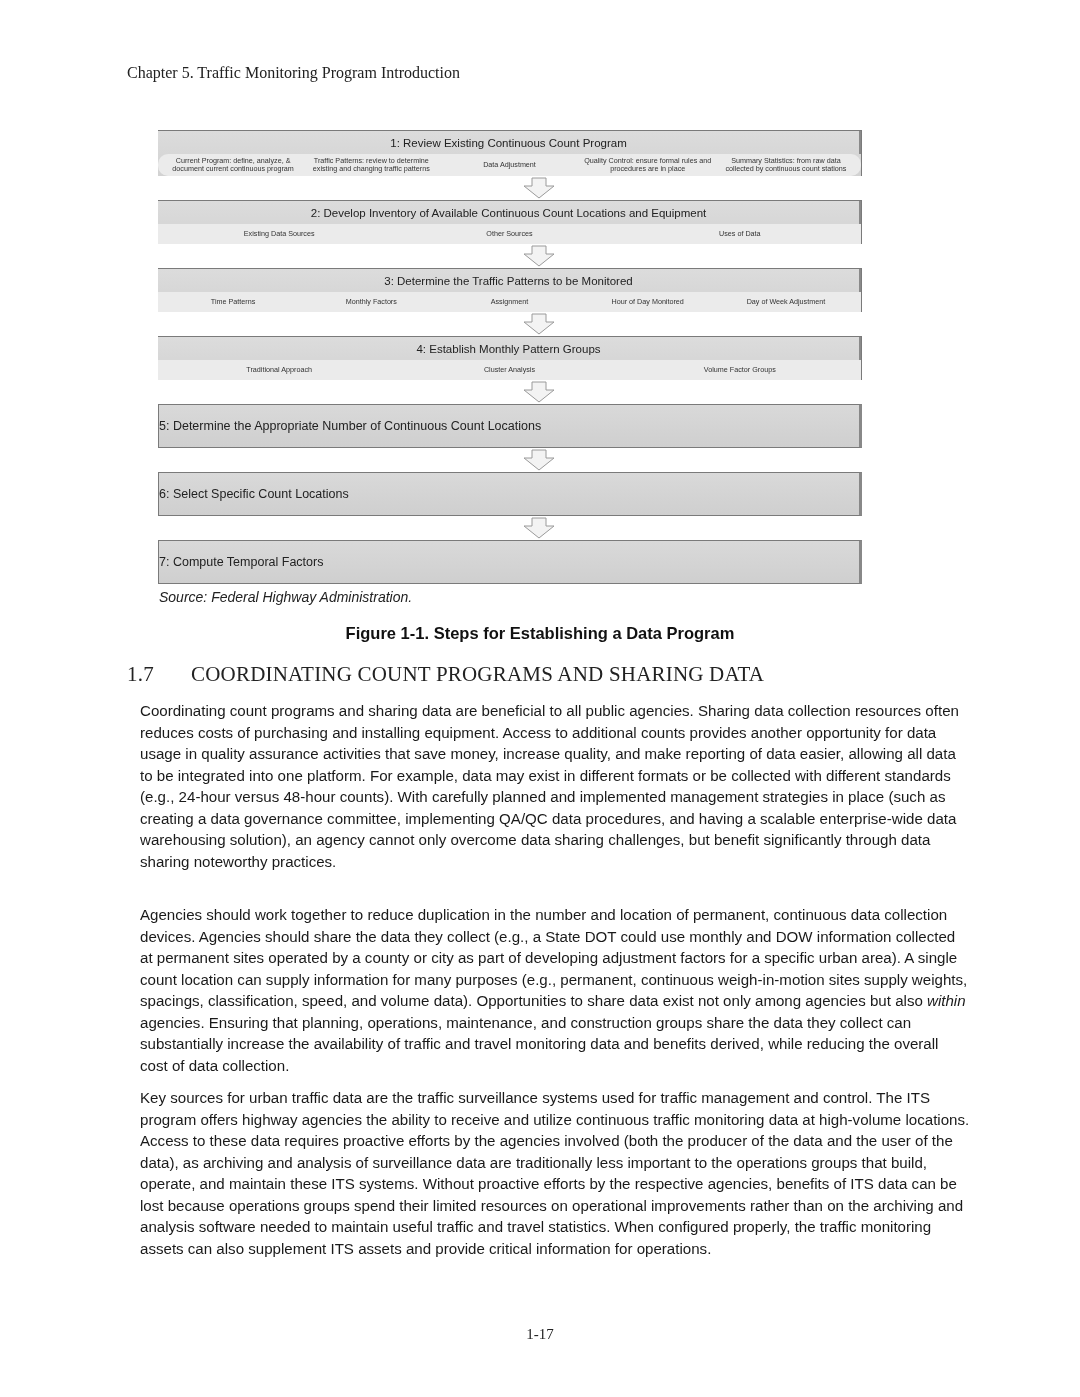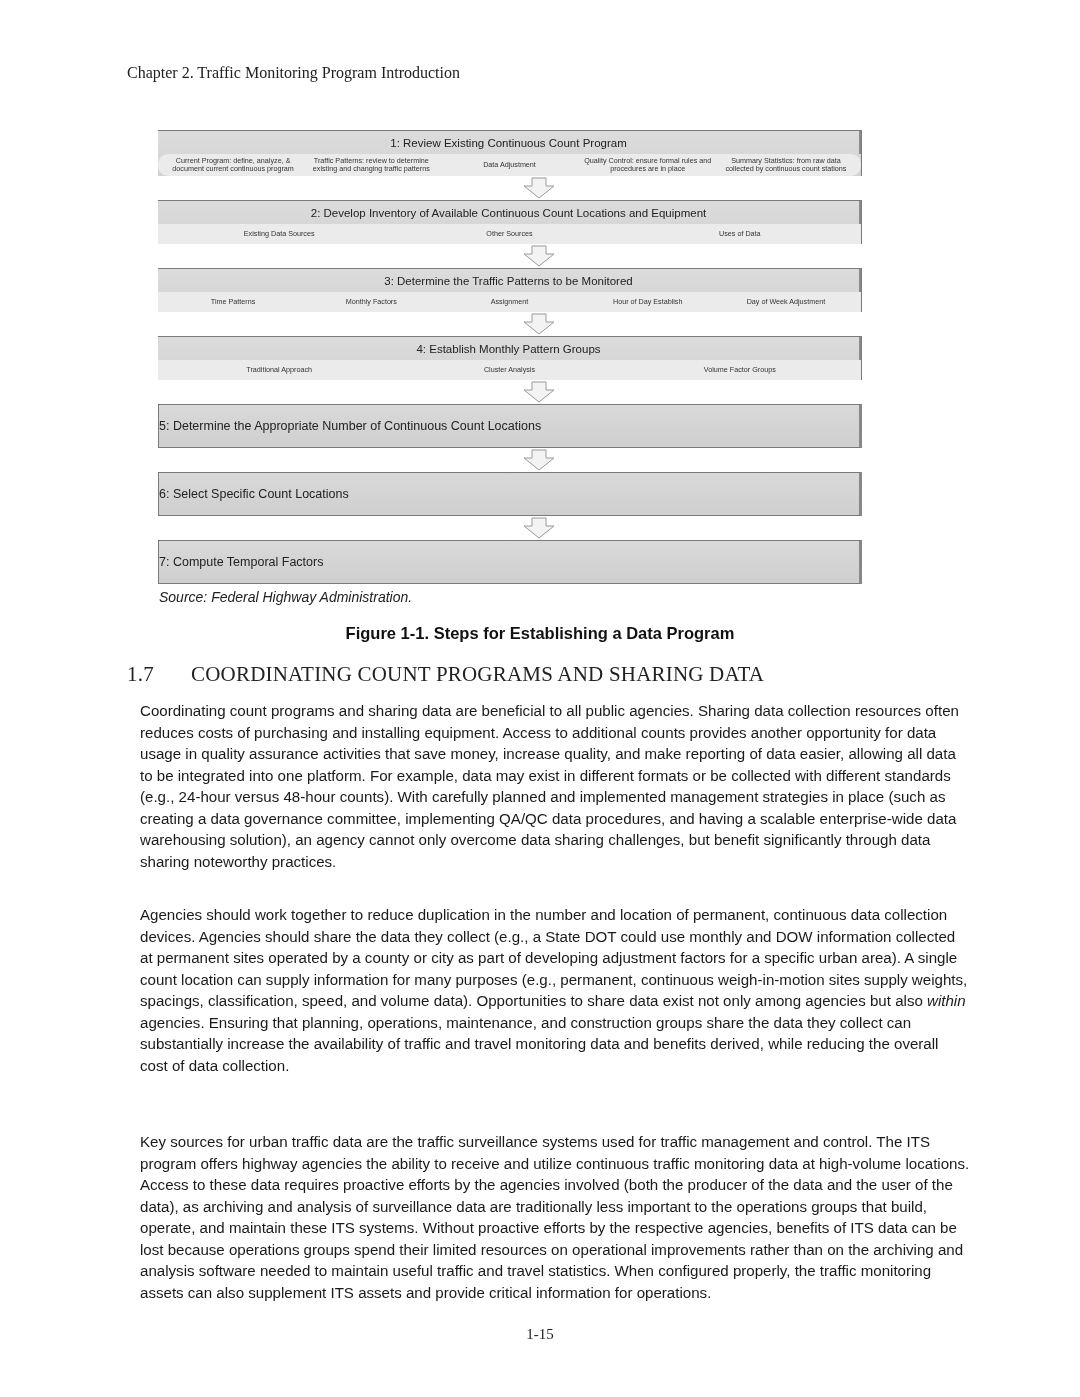--- a/index.html
+++ b/index.html
@@ -23,29 +23,29 @@
 
   .source { position: absolute; left: 159px; top: 589px; font-family: "Liberation Sans", sans-serif; font-style: italic; font-size: 14px; color: #222; }
   .caption { position: absolute; left: 0; width: 1080px; top: 624px; text-align: center; font-family: "Liberation Sans", sans-serif; font-weight: bold; font-size: 16.5px; color: #111; }
 
   .section-heading { position: absolute; left: 127px; top: 662px; font-family: "Liberation Serif", serif; font-size: 21px; color: #222; letter-spacing: 0.2px; }
   .section-heading .num { display: inline-block; width: 64px; }
 
   .body-text { position: absolute; left: 140px; width: 830px; font-family: "Liberation Sans", sans-serif; font-size: 15.1px; line-height: 21.5px; color: #1a1a1a; }
   .p1 { top: 700px; }
   .p2 { top: 904px; }
-  .p3 { top: 1087px; margin-top: 44px; }
+  .p3 { top: 1087px; }
   .body-text p { margin: 0; }
 
   .page-number { position: absolute; left: 0; width: 1080px; top: 1326px; text-align: center; font-family: "Liberation Serif", serif; font-size: 15px; color: #222; }
 </style>
 </head>
 <body>
 
-<div class="running-header">Chapter 2. Traffic Monitoring Program Introduction</div>
+<div class="running-header">Chapter 5. Traffic Monitoring Program Introduction</div>
 
 <div class="figure">
 
   <div class="step multi">
     <div class="title">1: Review Existing Continuous Count Program</div>
     <div class="subrow two">
       <div class="sub">Current Program: define, analyze, &amp; document current continuous program</div>
       <div class="sub">Traffic Patterns: review to determine existing and changing traffic patterns</div>
       <div class="sub">Data Adjustment</div>
       <div class="sub">Quality Control: ensure formal rules and procedures are in place</div>
@@ -71,21 +71,21 @@
         <path d="M10 1 H24 V9 H32 L17 21 L2 9 H10 Z" fill="#f3f3f3" stroke="#9a9a9a" stroke-width="1"></path>
       </svg>
   </div>
 
   <div class="step multi">
     <div class="title">3: Determine the Traffic Patterns to be Monitored</div>
     <div class="subrow">
       <div class="sub">Time Patterns</div>
       <div class="sub">Monthly Factors</div>
       <div class="sub">Assignment</div>
-      <div class="sub">Hour of Day Establish</div>
+      <div class="sub">Hour of Day Monitored</div>
       <div class="sub">Day of Week Adjustment</div>
     </div>
   </div>
   <div class="arrow">
     <svg width="34" height="22" viewBox="0 0 34 22">
         <path d="M10 1 H24 V9 H32 L17 21 L2 9 H10 Z" fill="#f3f3f3" stroke="#9a9a9a" stroke-width="1"></path>
       </svg>
   </div>
 
   <div class="step multi">
@@ -137,13 +137,13 @@
 </div>
 
 <div class="body-text p2">
   <p><span>Agencies should work together to reduce duplication in the number and location of permanent, continuous data collection devices. Agencies should share the data they collect (e.g., a State DOT could use monthly and DOW information collected at permanent sites operated by a county or city as part of developing adjustment factors for a specific urban area). A single count location can supply information for many purposes (e.g., permanent, continuous weigh-in-motion sites supply weights, spacings, classification, speed, and volume data). Opportunities to share data exist not only among agencies but also </span><em>within</em><span> agencies. Ensuring that planning, operations, maintenance, and construction groups share the data they collect can substantially increase the availability of traffic and travel monitoring data and benefits derived, while reducing the overall cost of data collection.</span></p>
 </div>
 
 <div class="body-text p3">
   <p>Key sources for urban traffic data are the traffic surveillance systems used for traffic management and control. The ITS program offers highway agencies the ability to receive and utilize continuous traffic monitoring data at high-volume locations. Access to these data requires proactive efforts by the agencies involved (both the producer of the data and the user of the data), as archiving and analysis of surveillance data are traditionally less important to the operations groups that build, operate, and maintain these ITS systems. Without proactive efforts by the respective agencies, benefits of ITS data can be lost because operations groups spend their limited resources on operational improvements rather than on the archiving and analysis software needed to maintain useful traffic and travel statistics. When configured properly, the traffic monitoring assets can also supplement ITS assets and provide critical information for operations.</p>
 </div>
 
-<div class="page-number">1-15</div>
+<div class="page-number">1-17</div>
 
 </body></html>

